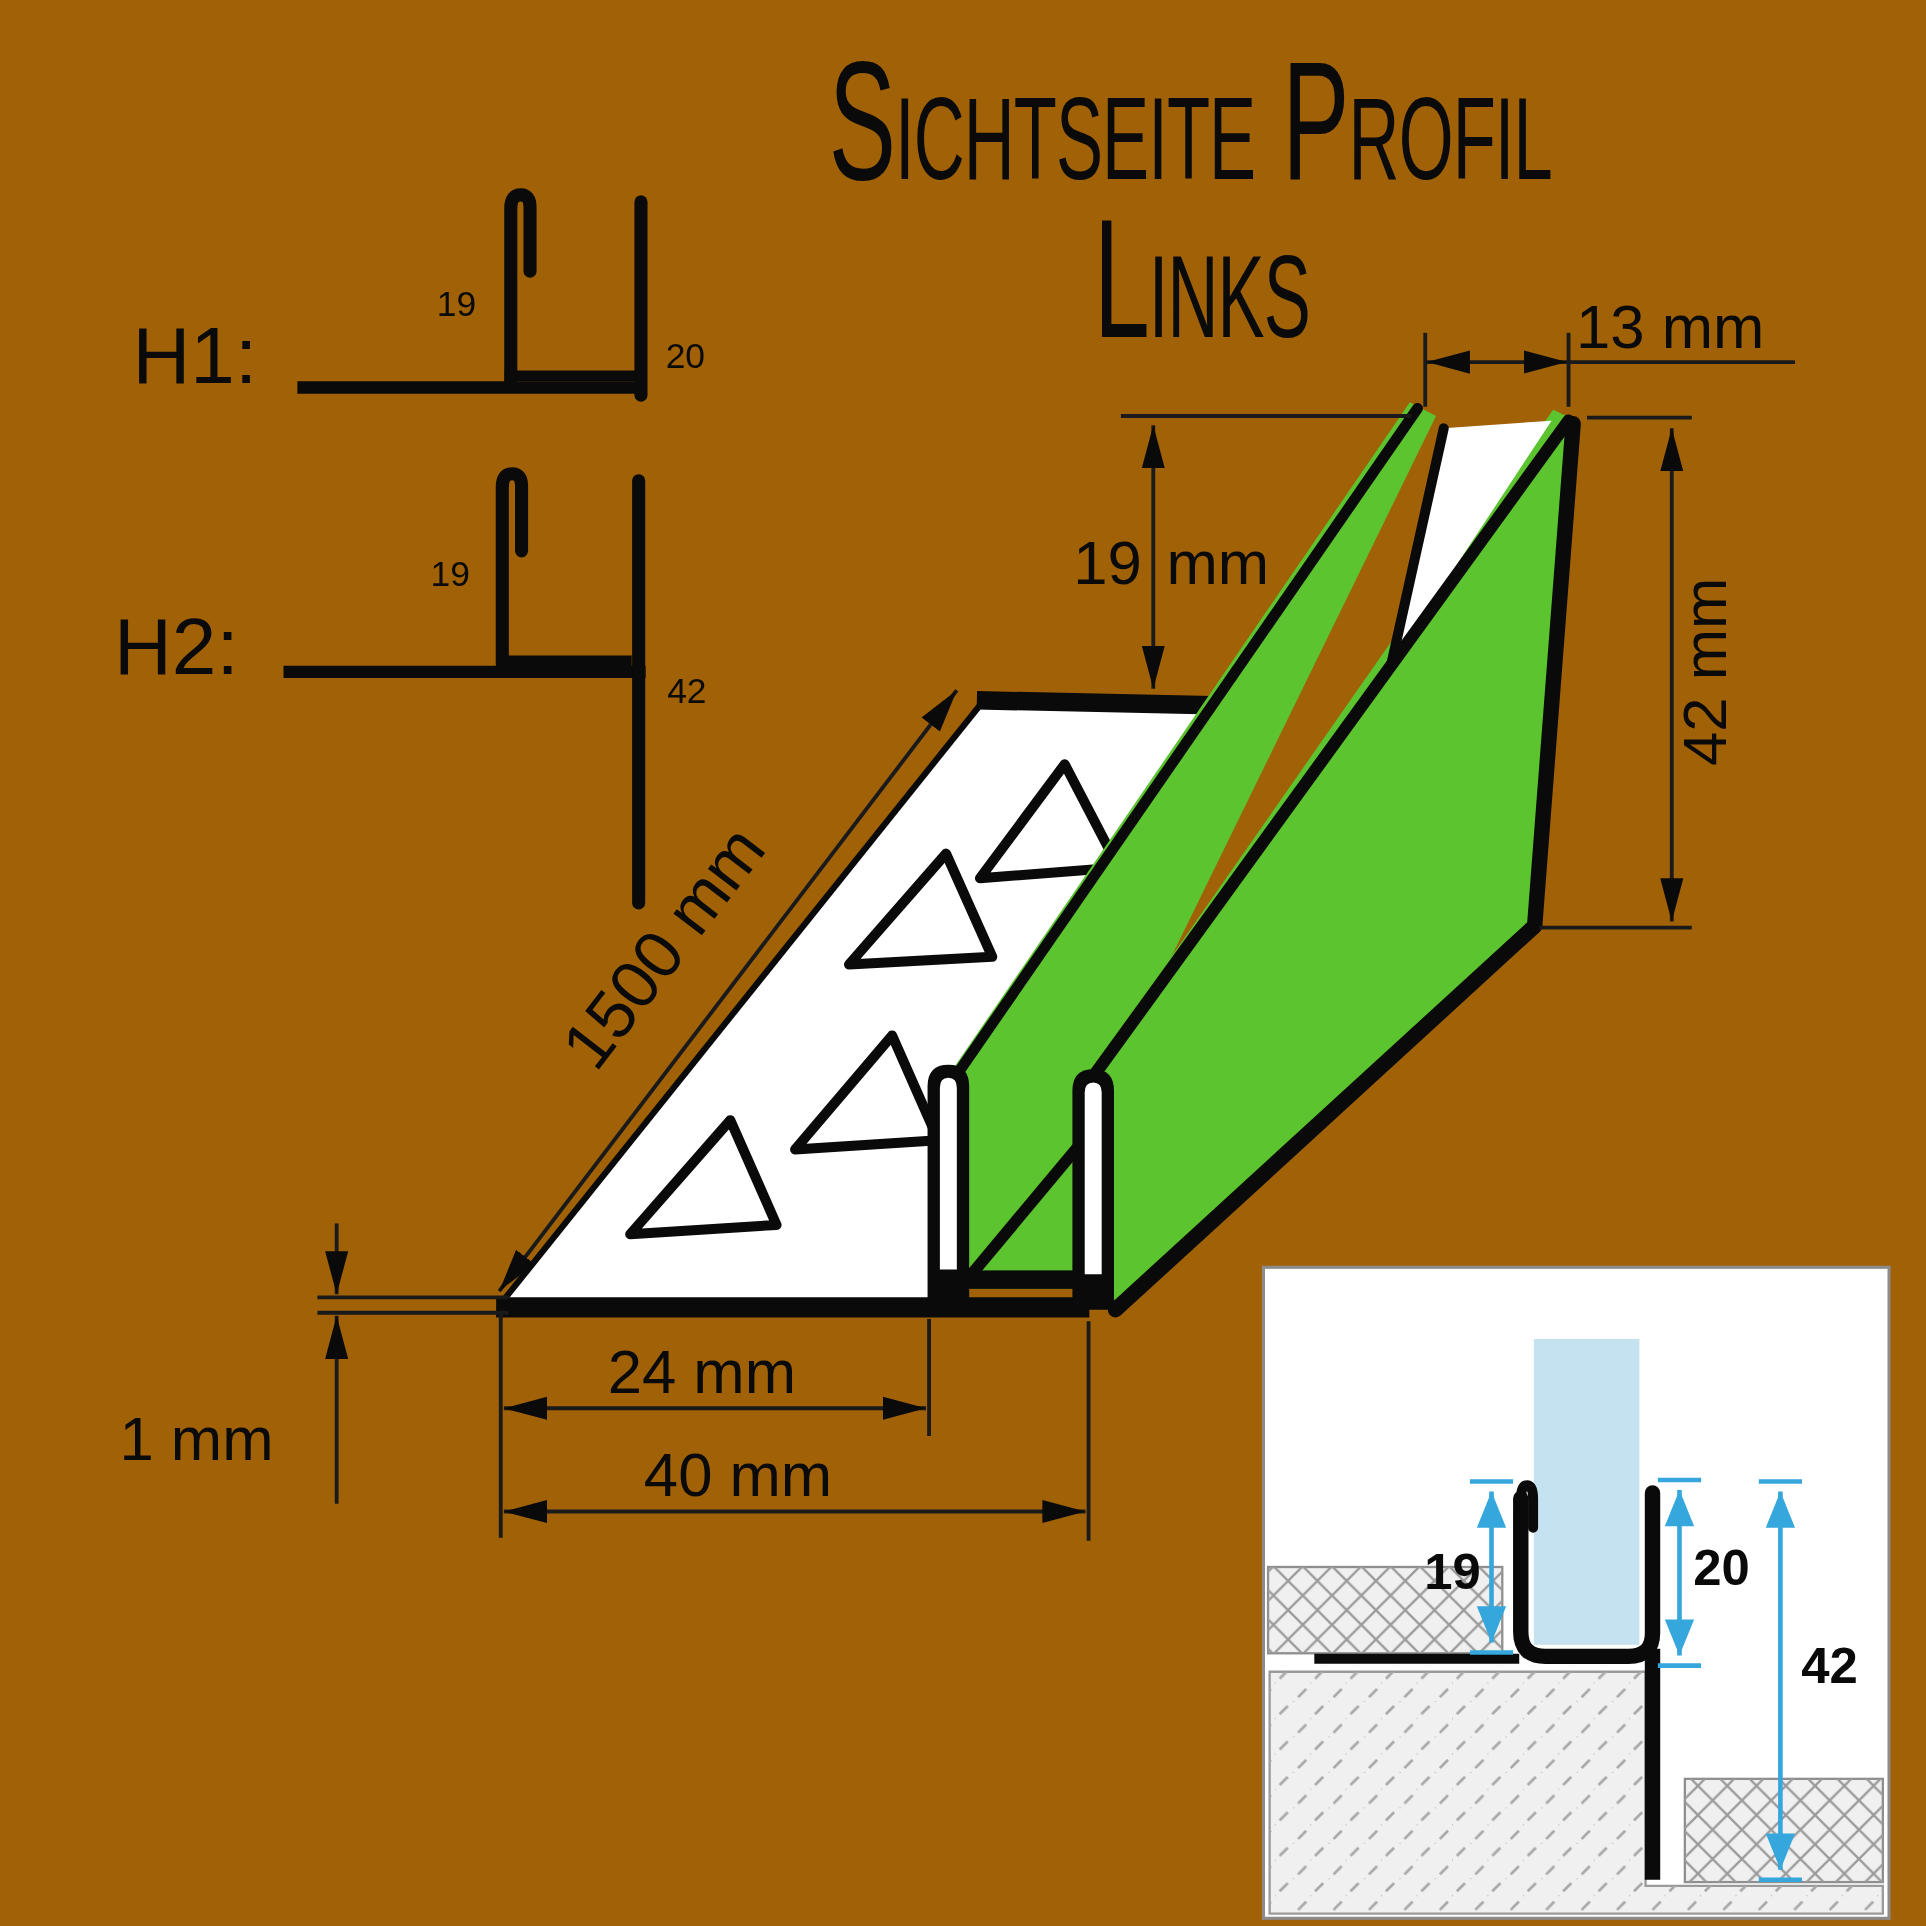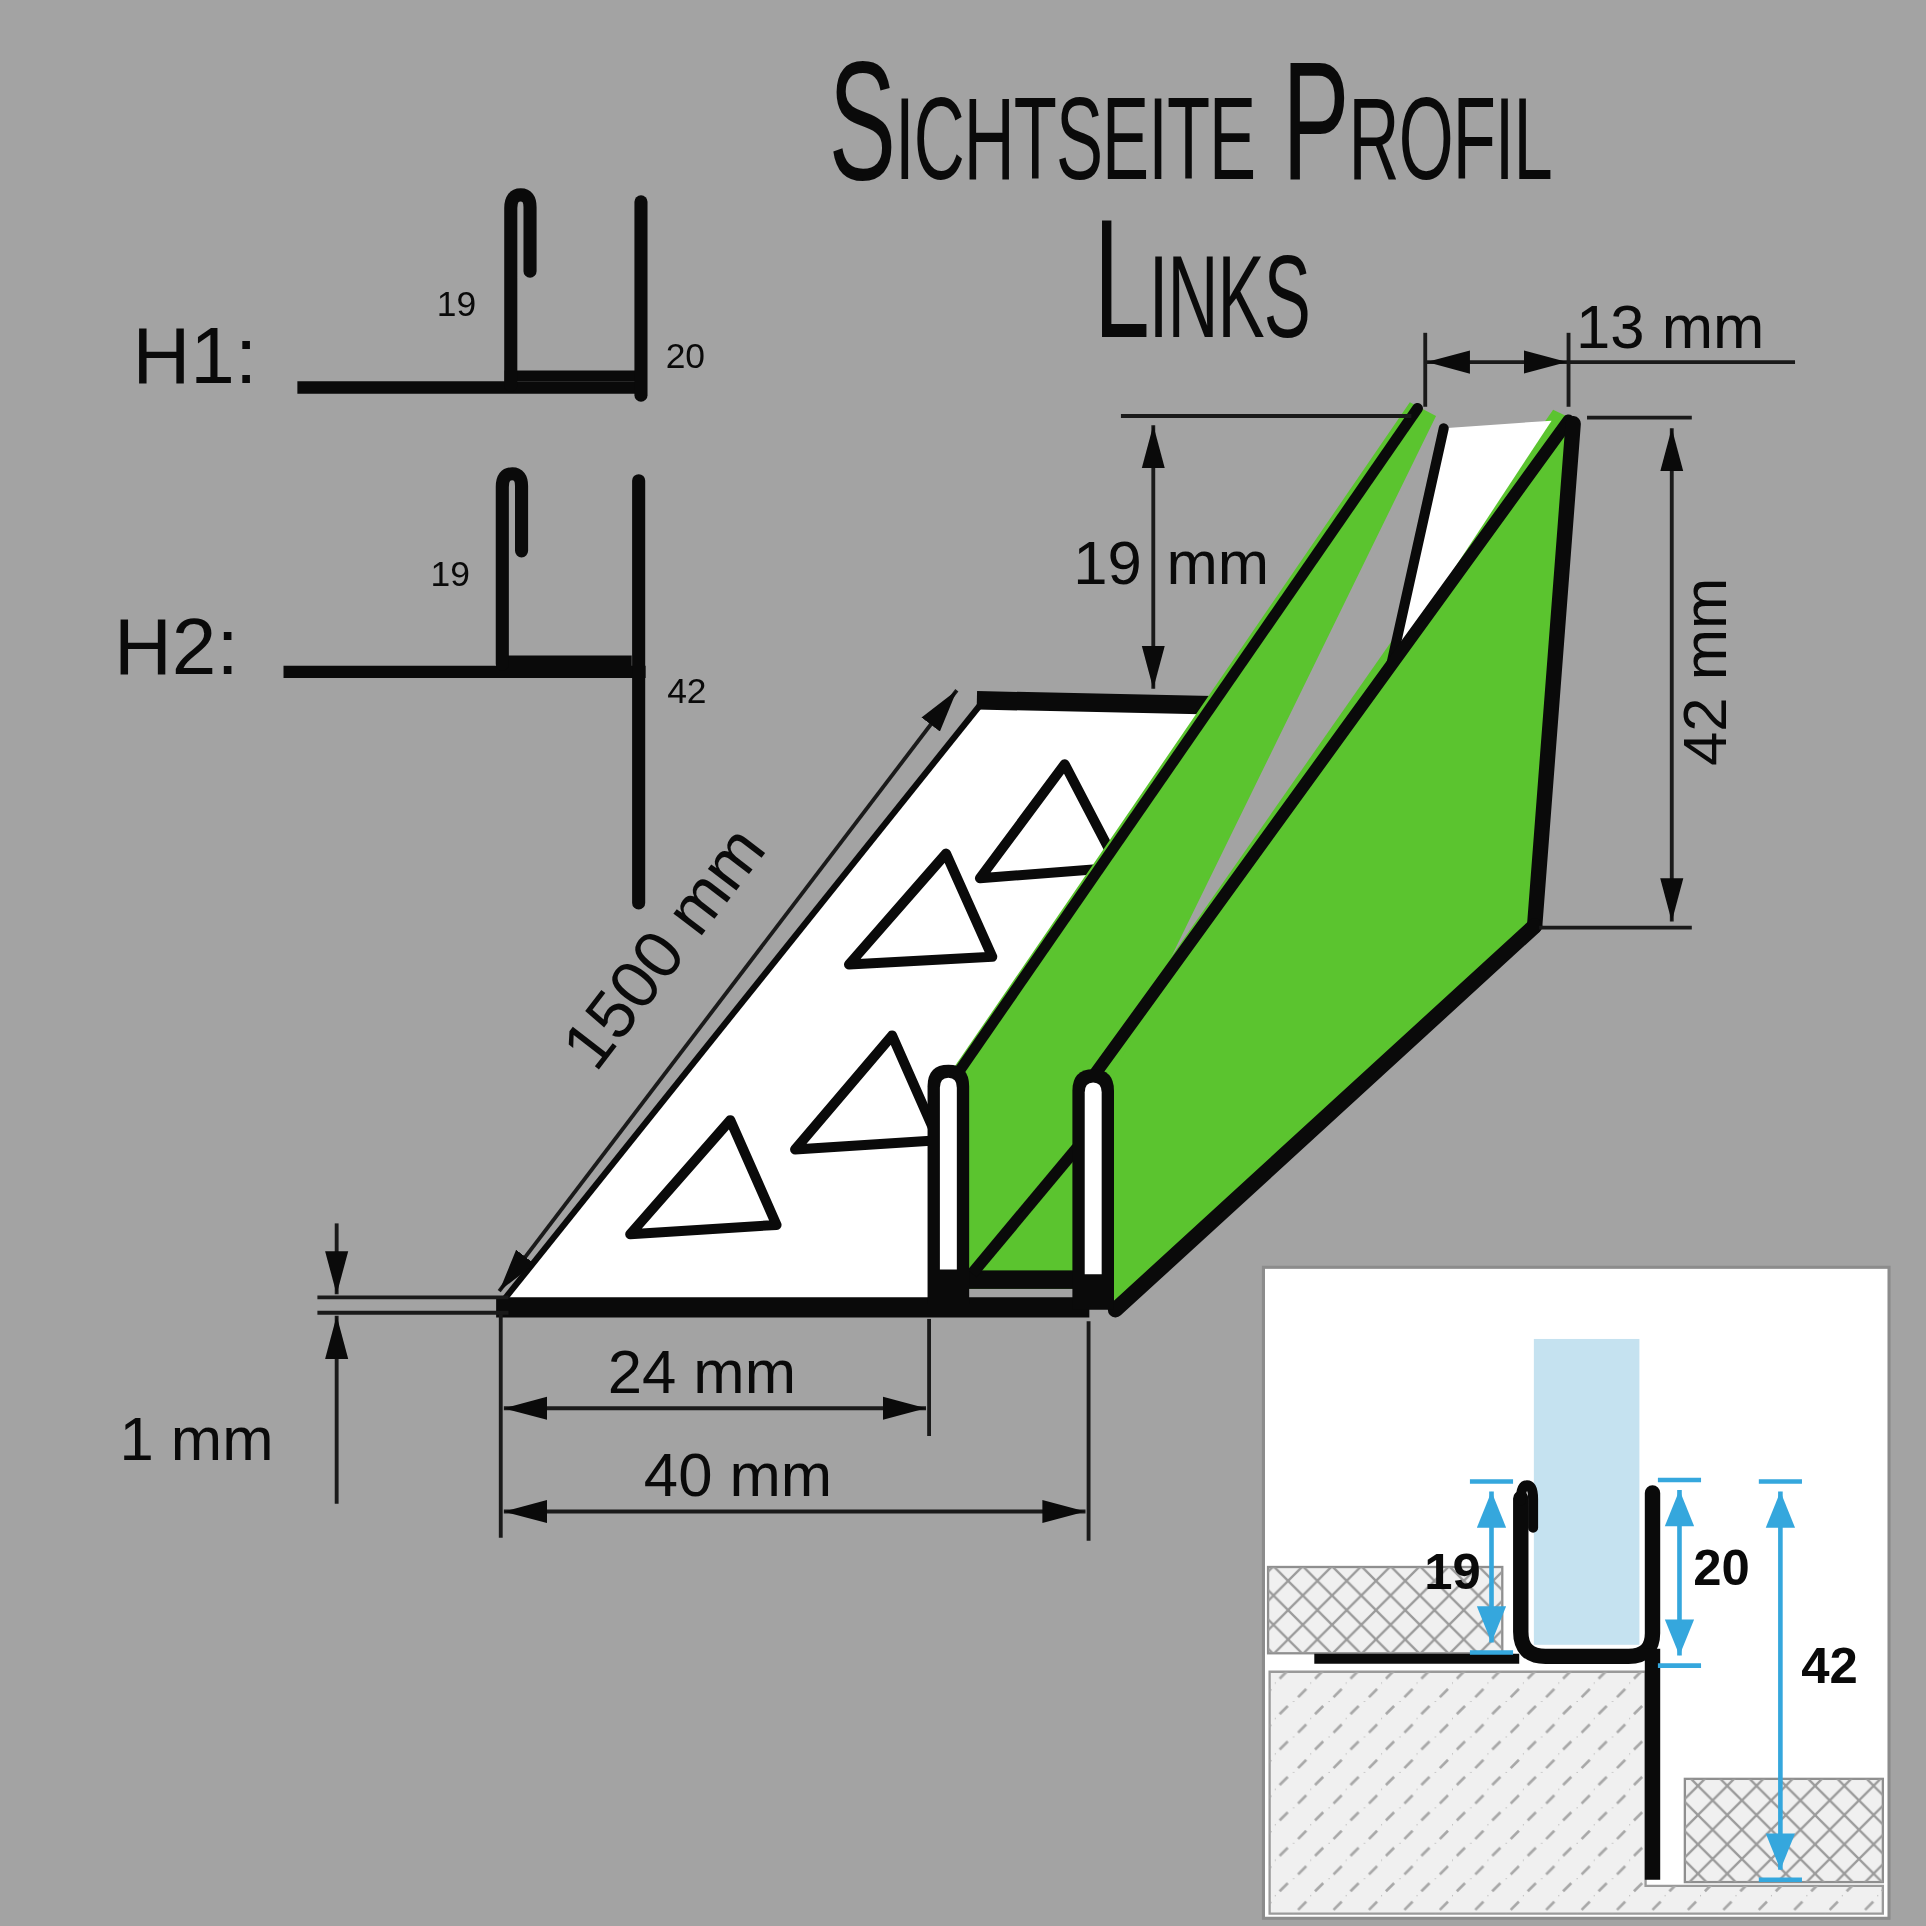--- a/index.html
+++ b/index.html
@@ -1,16 +1,16 @@
 <!DOCTYPE html>
 <html style="font-size:12.3px"><head>
 <meta charset="utf-8">
 <style>
   html,body{margin:0;padding:0;background:#fff;}
-  .canvas{position:relative;width:1926px;height:1926px;background:#a3a3a3;overflow:hidden;}
+  .canvas{position:relative;width:1926px;height:1926px;background:#a16207;overflow:hidden;}
   svg{position:absolute;left:0;top:0;}
   .t{font-family:"Liberation Sans","DejaVu Sans",sans-serif;fill:#0a0a0a;}
   .title-txt{font-variant:small-caps;font-size:218px;letter-spacing:-2px;}
   .hlabel{font-size:104px;}
   .hdim{font-size:46px;}
   .dim{font-size:80px;}
   .dimBig{font-size:88px;}
   .insetDim{font-size:66px;font-weight:bold;}
   .blk{stroke:#0a0a0a;fill:none;}
   .thin{stroke:#1a1a1a;stroke-width:5;fill:none;}

